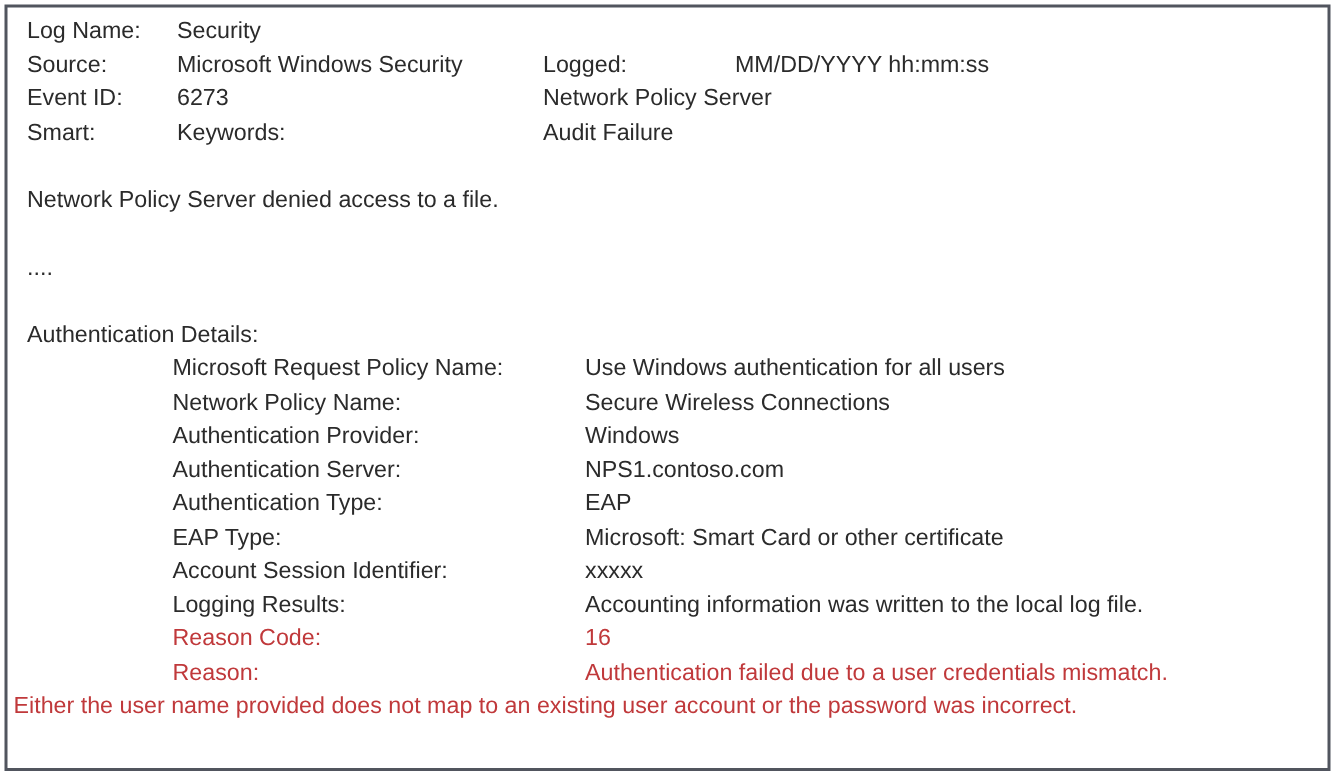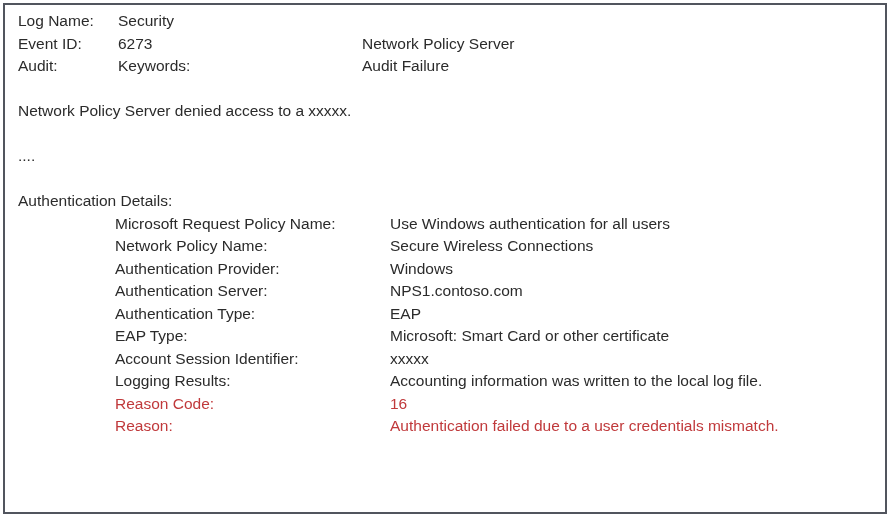--- a/index.html
+++ b/index.html
@@ -59,33 +59,39 @@
 <div class="frame">
 
   <div>
     <div class="hrow">
       <span>Log Name:</span>
       <span>Security</span>
       <span></span>
       <span></span>
     </div>
     <div class="hrow">
+      <span>Source:</span>
+      <span>Microsoft Windows Security</span>
+      <span>Logged:</span>
+      <span>MM/DD/YYYY hh:mm:ss</span>
+    </div>
+    <div class="hrow">
       <span>Event ID:</span>
       <span>6273</span>
       <span>Network Policy Server</span>
     </div>
     <div class="hrow">
-      <span>Audit:</span>
+      <span>Smart:</span>
       <span>Keywords:</span>
       <span>Audit Failure</span>
     </div>
   </div>
 
   <div class="spacer"></div>
-  <div class="line">Network Policy Server denied access to a xxxxx.</div>
+  <div class="line">Network Policy Server denied access to a file.</div>
   <div class="spacer"></div>
   <div class="line">....</div>
   <div class="spacer"></div>
   <div class="line">Authentication Details:</div>
 
   <div>
     <div class="auth-row">
       <span class="alabel">Microsoft Request Policy Name:</span><span>Use Windows authentication for all users</span>
     </div>
     <div class="auth-row">
@@ -110,14 +116,15 @@
       <span class="alabel">Logging Results:</span><span>Accounting information was written to the local log file.</span>
     </div>
     <div class="auth-row danger">
       <span class="alabel">Reason Code:</span><span>16</span>
     </div>
     <div class="auth-row danger">
       <span class="alabel">Reason:</span><span>Authentication failed due to a user credentials mismatch.</span>
     </div>
   </div>
 
+  <div class="footer-note">Either the user name provided does not map to an existing user account or the password was incorrect.</div>
 
 </div>
 
 </body></html>

